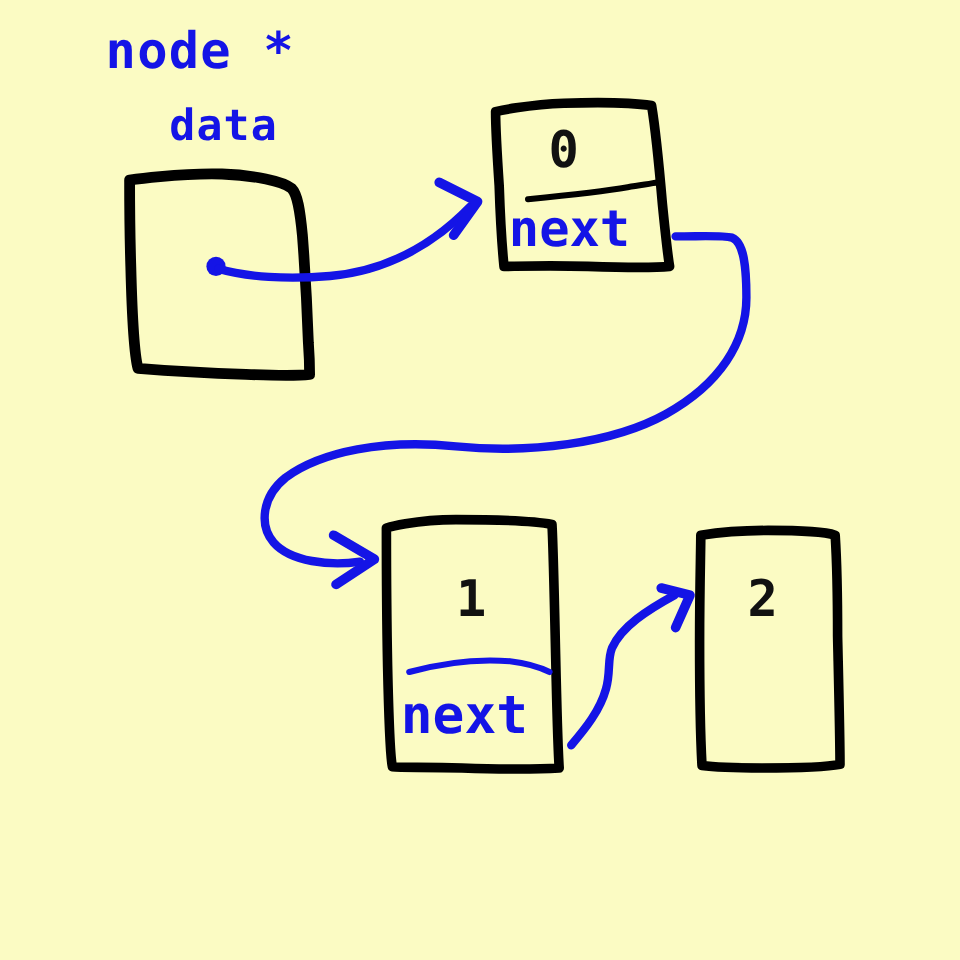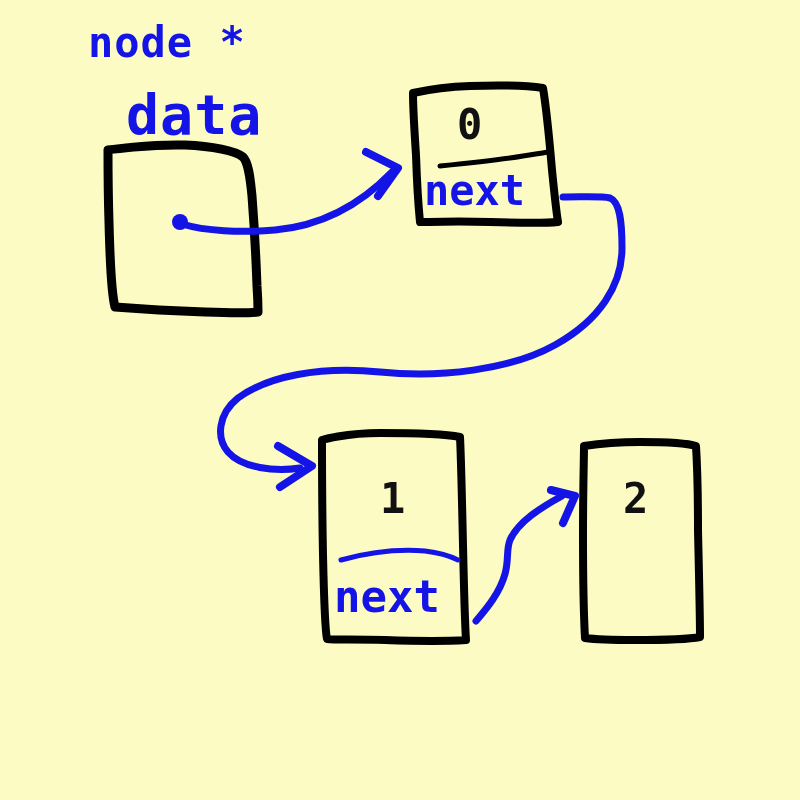--- a/index.html
+++ b/index.html
@@ -37,23 +37,23 @@
   .label-blue { color: #1414e6; }
   .label-black { color: #111111; }
 
   #title-line1 {
     left: 88px;
     top: 22px;
     font-size: 42px;
     letter-spacing: 1px;
   }
   #title-line2 {
-    left: 126px;
+    left: 141px;
     top: 88px;
-    font-size: 55px;
+    font-size: 36px;
     letter-spacing: 1px;
   }
   #node0-value {
     left: 457px;
     top: 104px;
     font-size: 42px;
   }
   #node0-next {
     left: 424px;
     top: 170px;

